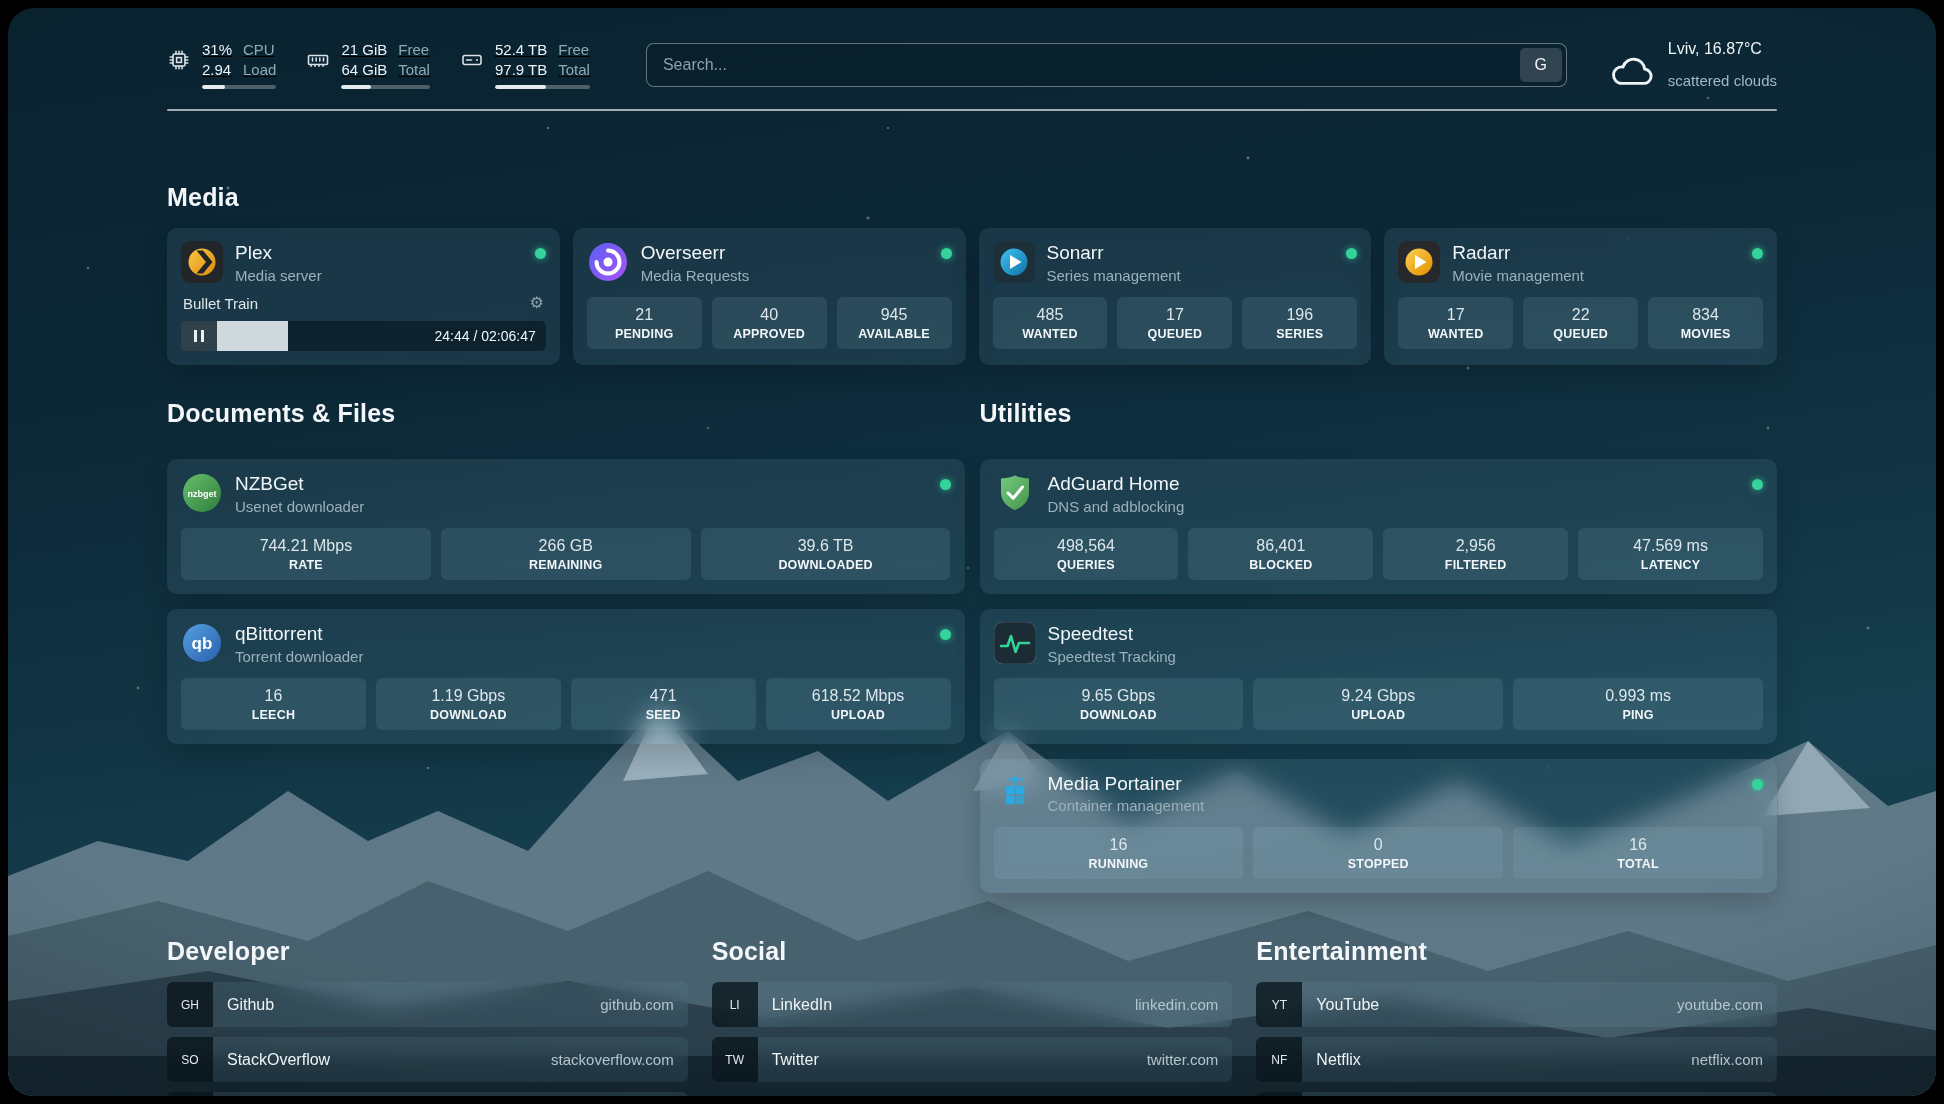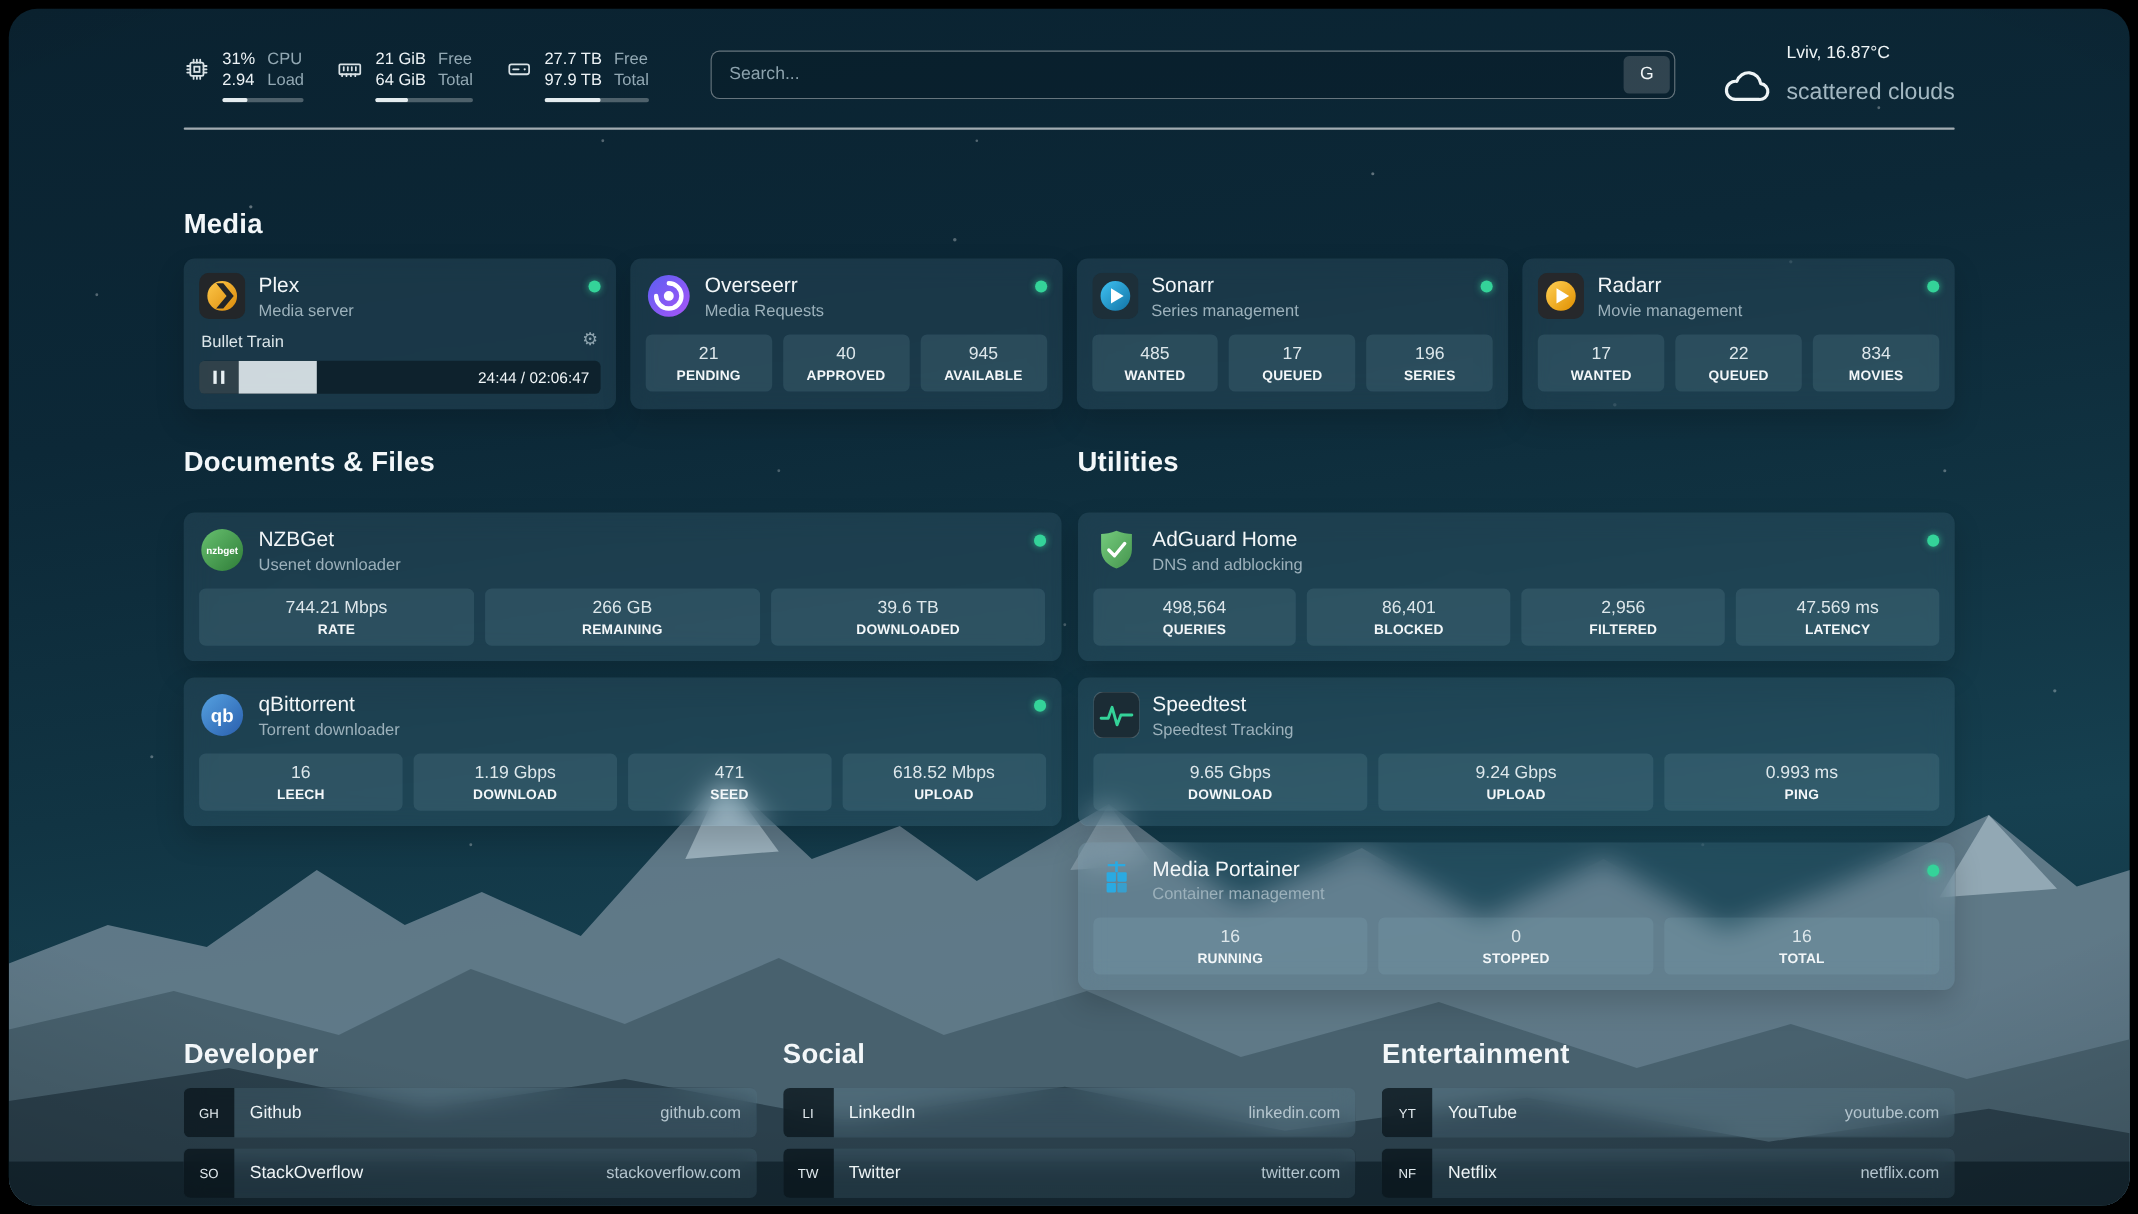--- a/index.html
+++ b/index.html
@@ -12,39 +12,39 @@
   .snow { position:absolute; inset:0; pointer-events:none; }
   .vignette { position:absolute; inset:0; pointer-events:none;
     background: radial-gradient(120% 95% at 50% 42%, rgba(0,0,0,0) 55%, rgba(0,0,0,0.38) 100%); }
 
   .content { position:relative; width:1610px; margin:0 auto; z-index:2; }
 
   
   .topbar { display:flex; align-items:center; padding-top:32px; }
   .resources { display:flex; gap:30px; }
   .resource { display:flex; flex-direction:column; gap:6px; }
-  .res-top { display:flex; align-items:center; gap:11px; }
+  .res-top { display:flex; align-items:center; gap:11px;text-decoration:underline; }
   .res-icon svg { width:24px; height:24px; display:block; }
   .res-vals, .res-labs { display:flex; flex-direction:column; line-height:1.3; font-size:15px; }
   .res-vals { color:#edf3f6; }
   .res-labs { color:#93a9b4; }
   .res-bar { height:4px; border-radius:2px; background:rgba(255,255,255,0.28); margin-left:35px; overflow:hidden; }
   .res-fill { height:100%; background:#e4ecef; border-radius:2px; }
 
   .search-wrap { flex:1; display:flex; align-items:stretch; height:44px; margin:0 42px 0 56px;
     border:1px solid rgba(255,255,255,0.38); border-radius:8px; background:rgba(8,24,32,0.30); overflow:hidden; }
   .search-wrap input { flex:1; background:transparent; border:0; outline:0; color:#e9f0f3; padding:0 16px; font-size:16px; font-family:inherit; }
   .search-wrap input::placeholder { color:#8ca2ad; }
   .g-btn { width:42px; margin:4px; border:0; border-radius:5px; background:rgba(255,255,255,0.16);
     color:#f2f6f8; font-size:16px; cursor:pointer; font-family:inherit; }
 
   .weather { display:flex; align-items:flex-end; gap:13px; }
   .weather svg { width:46px; height:40px; display:block; }
   .weather .loc  { font-size:16px; color:#eef4f6; }
-  .weather .cond { font-size:21px; color:#a3b8c2; margin-top:14px; }
+  .weather .cond { font-size:15px; color:#a3b8c2; margin-top:14px; }
 
   .divider { height:2px; background:rgba(255,255,255,0.62); border-radius:1px; margin-top:20px; }
 
   
   .section-title { font-size:25px; font-weight:600; color:#f3f7f9; letter-spacing:.2px; margin-bottom:16px; }
   .media-section { margin-top:72px; }
   .media-row { display:grid; grid-template-columns:repeat(4,1fr); gap:13px; }
 
   .card { background:rgba(125,172,194,0.13); border-radius:10px; padding:13px 14px 14px;
     backdrop-filter: blur(12px); box-shadow:0 12px 26px rgba(0,0,0,0.16); cursor:pointer; }
@@ -221,21 +221,21 @@
         <div class="resource">
           <div class="res-top">
             <span class="res-icon">
               <svg viewBox="0 0 24 24" fill="none" stroke="#d8e1e5" stroke-width="1.6" stroke-linecap="round">
                 <rect x="3" y="7.5" width="18" height="9" rx="2"></rect>
                 <circle cx="17" cy="12" r="1" fill="#d8e1e5" stroke="none"></circle>
                 <path d="M6.5 12h5"></path>
               </svg>
             </span>
             <div class="res-vals">
-              <span>27.7 TB</span>
+              <span>52.4 TB</span>
               <span>97.9 TB</span>
             </div>
             <div class="res-labs">
               <span>Free</span>
               <span>Total</span>
             </div>
           </div>
           <div class="res-bar">
             <div class="res-fill" style="width: 54%;"></div>
           </div>

